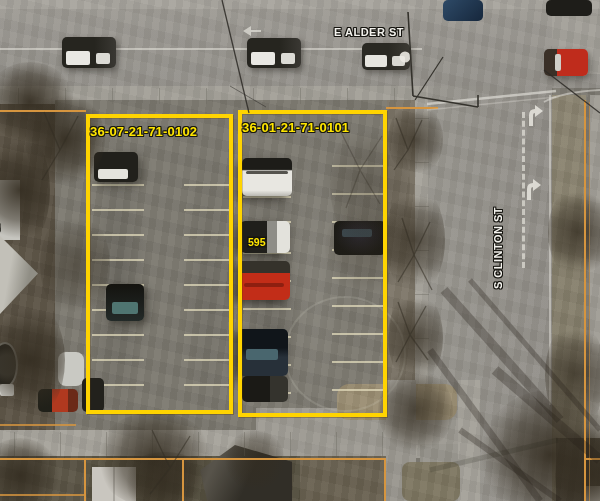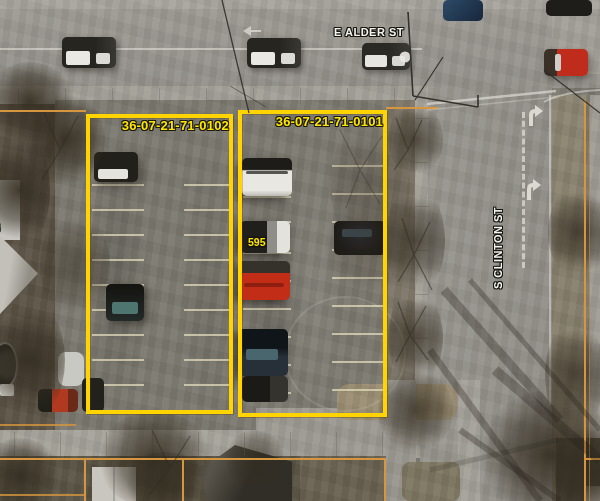--- a/index.html
+++ b/index.html
@@ -13,21 +13,21 @@
       repeating-linear-gradient(13deg, rgba(0,0,0,.025) 0 11px, rgba(255,255,255,.025) 11px 23px);}
   .tree{position:absolute;border-radius:50%;
     background:radial-gradient(circle, rgba(52,45,33,.92) 0%, rgba(52,45,33,.5) 45%, rgba(52,45,33,0) 72%);}
   .car{position:absolute;border-radius:5px;}
   .glass{position:absolute;border-radius:2px;}
   .pstripe{position:absolute;height:2px;background:rgba(228,222,190,.72);}
   .tick{position:absolute;}
   .oline{position:absolute;background:var(--minor_parcel_line);z-index:30;}
   .parcel{position:absolute;border:4px solid var(--parcel_outline);z-index:40;
     box-shadow:1px 1px 0 rgba(90,60,0,.35), inset 1px 1px 0 rgba(90,60,0,.25);}
-  .parcel-id{text-align:right;font-weight:bold;font-size:13px;
+  .parcel-id{margin-top:6px;text-align:left;font-weight:bold;font-size:13px;
     color:var(--parcel_label_text);letter-spacing:.2px;
     text-shadow:-1px -1px 0 #1a1a10,1px -1px 0 #1a1a10,-1px 1px 0 #1a1a10,1px 1px 0 #1a1a10,
       0 -1px 0 #1a1a10,0 1px 0 #1a1a10,-1px 0 0 #1a1a10,1px 0 0 #1a1a10;}
   .street-lbl{position:absolute;font-weight:bold;font-size:11px;color:var(--street_label_text);
     letter-spacing:.5px;z-index:60;white-space:nowrap;
     text-shadow:-1px -1px 0 #15140f,1px -1px 0 #15140f,-1px 1px 0 #15140f,1px 1px 0 #15140f,
       0 -1px 0 #15140f,0 1px 0 #15140f,-1px 0 0 #15140f,1px 0 0 #15140f;}
   .addr{position:absolute;font-weight:bold;font-size:10.5px;color:var(--address_label_text);
     z-index:60;background:rgba(22,20,14,.45);padding:0 1px;border-radius:1px;
     text-shadow:-1px -1px 0 #15140f,1px -1px 0 #15140f,-1px 1px 0 #15140f,1px 1px 0 #15140f;}
@@ -235,21 +235,21 @@
   <div class="oline" style="left:182px;top:458px;width:2px;height:43px;"></div>
   <div class="oline" style="left:384px;top:460px;width:2px;height:41px;"></div>
   <div class="oline" style="left:0;top:424px;width:76px;height:2px;opacity:.8;"></div>
   <div class="oline" style="left:0;top:494px;width:84px;height:2px;opacity:.8;"></div>
   <div class="oline" style="left:586px;top:458px;width:14px;height:2px;"></div>
 
   <div class="parcel" style="left:86px;top:114px;width:147px;height:300px;">
     <div class="parcel-id">36-07-21-71-0102</div>
   </div>
   <div class="parcel" style="left:238px;top:110px;width:149px;height:307px;">
-    <div class="parcel-id">36-07-21-71-0101</div>
+    <div class="parcel-id">36-01-21-71-0101</div>
   </div>
 
   <svg class="svgov" width="600" height="501" viewBox="0 0 600 501">
     <g fill="#e9e7e0" opacity=".85">
       <path d="M529,126 L529,115 Q529,109 535,109 L535,105 L543,111 L535,117 L535,113 Q533,113 533,115 L533,126 Z"></path>
       <path d="M527,200 L527,189 Q527,183 533,183 L533,179 L541,185 L533,191 L533,187 Q531,187 531,189 L531,200 Z"></path>
       <path d="M261,30 L251,30 L251,26 L243,31 L251,36 L251,32 L261,32 Z" opacity=".8"></path>
     </g>
     <g stroke="#eae8e1" fill="none">
       <line x1="427" y1="104" x2="556" y2="91" stroke-width="2.5" opacity=".6"></line>

